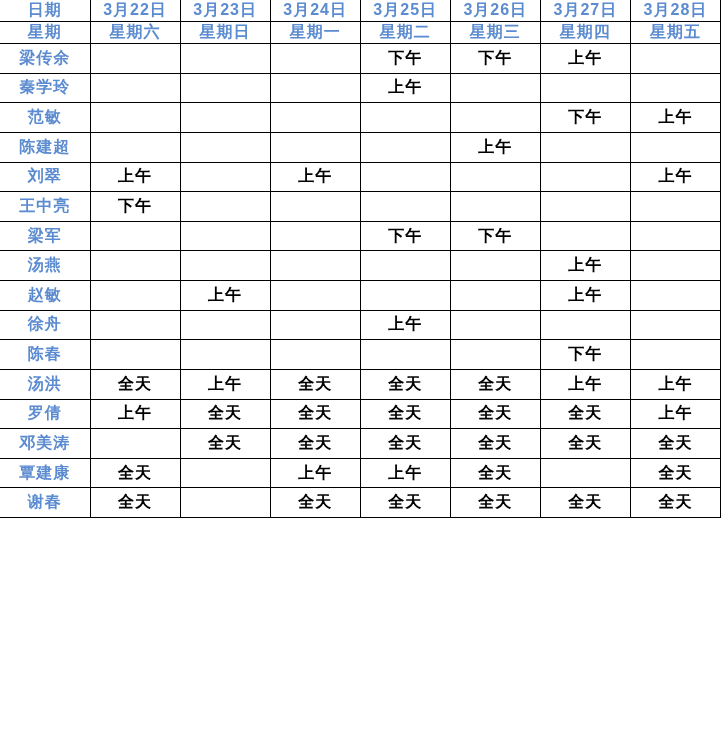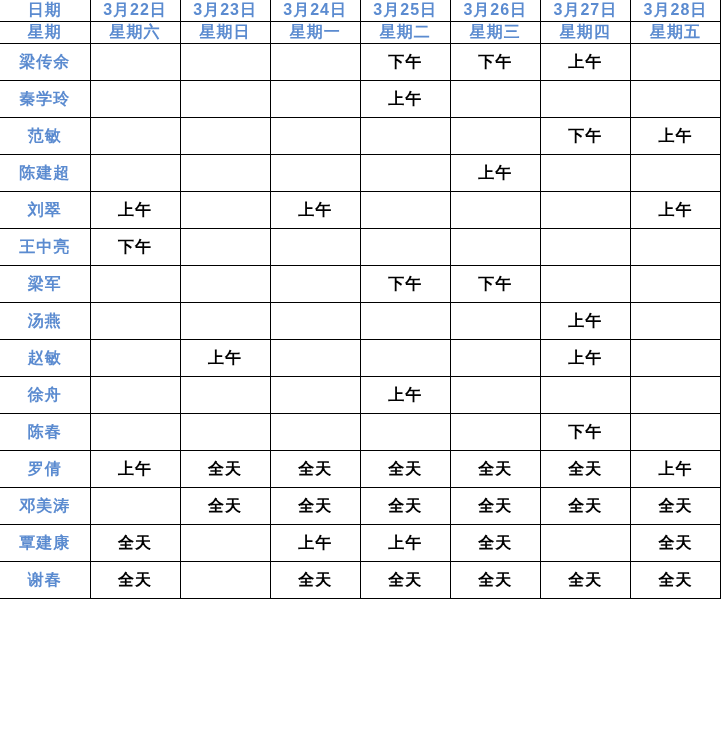--- a/index.html
+++ b/index.html
@@ -2,21 +2,21 @@
 <html style="--accent: #5B8BD0; --ink: #000000; --grid: #000000; --bg: #FFFFFF;"><head>
 <meta charset="utf-8">
 <style>
   html, body {
     margin: 0;
     padding: 0;
     background: #ffffff;
   }
   table.schedule {
     width: 721px;
-    height: 599px;
+    height: 518px;
     border-collapse: collapse;
     table-layout: fixed;
     font-family: "Liberation Sans", sans-serif;
     background: var(--bg, #ffffff);
   }
   table.schedule td {
     border: 1px solid var(--grid, #000000);
     text-align: center;
     vertical-align: middle;
     font-size: 16px;
@@ -174,20 +174,30 @@
         <td class="accent">陈春</td>
         <td class="value"></td>
         <td class="value"></td>
         <td class="value"></td>
         <td class="value"></td>
         <td class="value"></td>
         <td class="value">下午</td>
         <td class="value"></td>
       </tr>
       <tr>
+        <td class="accent">汤洪</td>
+        <td class="value">全天</td>
+        <td class="value">上午</td>
+        <td class="value">全天</td>
+        <td class="value">全天</td>
+        <td class="value">全天</td>
+        <td class="value">上午</td>
+        <td class="value">上午</td>
+      </tr>
+      <tr>
         <td class="accent">罗倩</td>
         <td class="value">上午</td>
         <td class="value">全天</td>
         <td class="value">全天</td>
         <td class="value">全天</td>
         <td class="value">全天</td>
         <td class="value">全天</td>
         <td class="value">上午</td>
       </tr>
       <tr>

